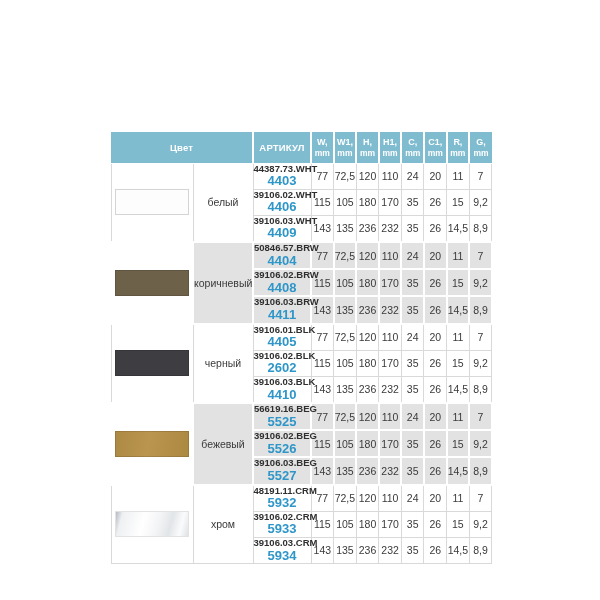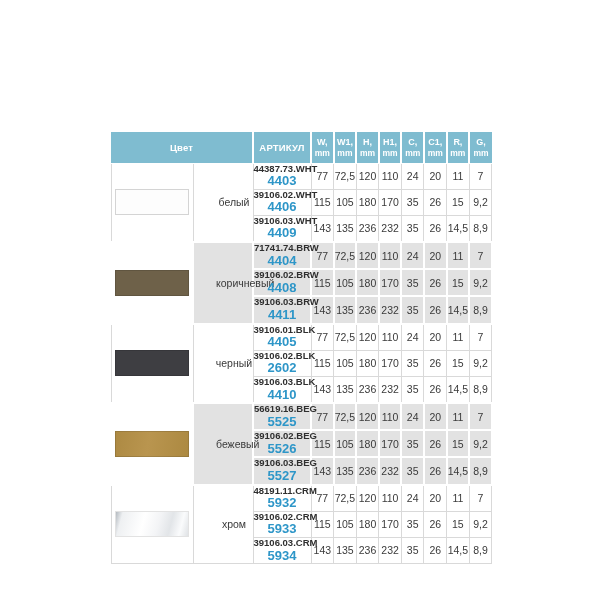--- a/index.html
+++ b/index.html
@@ -28,21 +28,21 @@
   td{
     text-align:center;vertical-align:middle;padding:0;
     font-size:10.5px;color:#3a3a3a;
   }
   tr.plain td{background:#ffffff;border:1px solid #d9d9d9;}
   tr.shaded td{background:#e2e2e2;border:2px solid #ffffff;}
   tr.shaded td.swatch-cell{background:#ffffff;}
   td.article-cell{line-height:1.12;}
   .article-code{font-weight:bold;font-size:9.5px;color:#2f2f2f;display:block;}
   .article-link{font-weight:bold;font-size:13px;color:#2e96c8;display:block;cursor:pointer;}
-  td.name-cell{font-size:10.5px;color:#3a3a3a;padding-left:22px;}
+  td.name-cell{font-size:10.5px;color:#3a3a3a;}
   .swatch{width:74px;height:26px;margin:0 auto;box-sizing:border-box;}
   .swatch-white{background:#fdfdfd;border:1px solid #d4d4d4;}
   .swatch-solid{border:1px solid rgba(0,0,0,0.12);}
   .swatch-beige-grad{background:linear-gradient(100deg,#ad8a43 0%,#b9954f 45%,#ac8941 100%) !important;}
   .swatch-chrome{
     background:linear-gradient(105deg,#b4bac0 0%,#eef0f2 9%,#ffffff 38%,#f3f4f6 58%,#e2e5e8 74%,#fafbfc 88%,#dfe2e5 100%);
     border:1px solid #e2e2e2;
   }
 </style>
 </head>
@@ -124,21 +124,21 @@
           <td class="num-cell">26</td>
           <td class="num-cell">14,5</td>
           <td class="num-cell">8,9</td>
         </tr>
         <tr class="shaded">
           <td class="swatch-cell" rowspan="3">
             <div class="swatch swatch-solid" style="background: rgb(110, 97, 73);"></div>
           </td>
           <td class="name-cell" rowspan="3">коричневый</td>
           <td class="article-cell">
-            <span class="article-code">71741.74.BRW</span>
+            <span class="article-code">50846.57.BRW</span>
             <span class="article-link">4404</span>
           </td>
           <td class="num-cell">77</td>
           <td class="num-cell">72,5</td>
           <td class="num-cell">120</td>
           <td class="num-cell">110</td>
           <td class="num-cell">24</td>
           <td class="num-cell">20</td>
           <td class="num-cell">11</td>
           <td class="num-cell">7</td>

